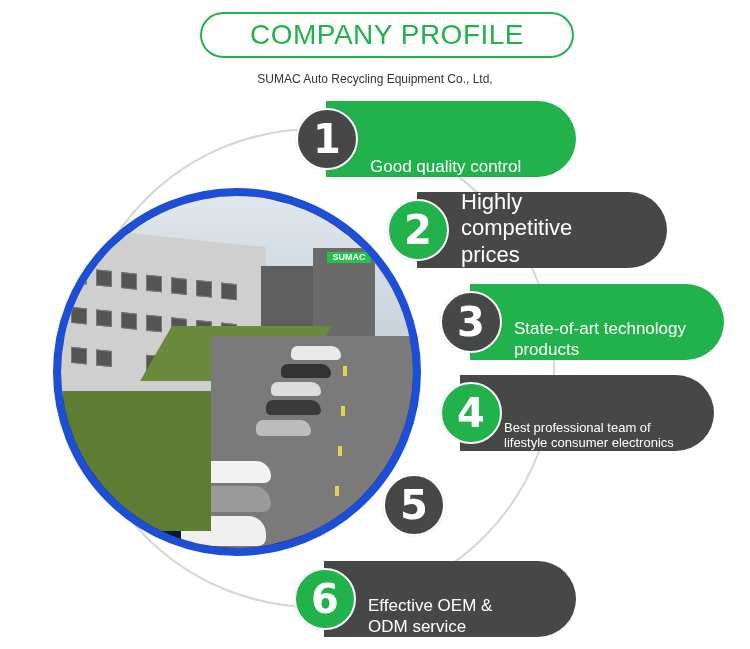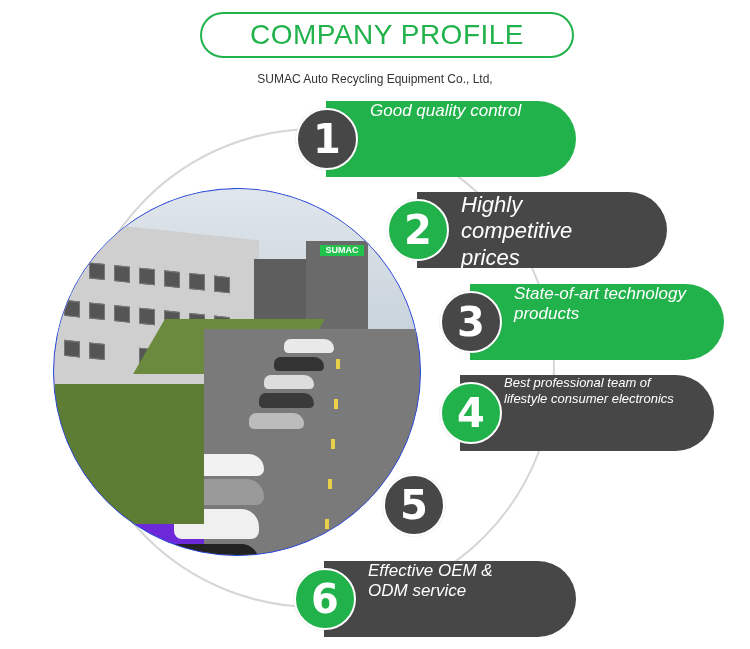--- a/index.html
+++ b/index.html
@@ -10,38 +10,38 @@
     border:2px solid #22b24c; border-radius:26px; box-sizing:border-box;
     display:flex; align-items:center; justify-content:center;
   }
   .title-text { color:#22b24c; font-weight:normal; font-size:28px; letter-spacing:0.5px; }
   .subtitle { position:absolute; left:0; width:750px; top:66px; text-align:center; font-size:12px; color:#333;margin-top:6px; }
 
   .arc { position:absolute; border-radius:50%; border:2px solid #d6d6d6; box-sizing:border-box; }
 
   .photo {
     position:absolute; left:53px; top:188px; width:368px; height:368px; border-radius:50%;
-    border:1px solid #1d4ed8; box-sizing:border-box; overflow:hidden; background:#6d28d9;
+    border:8px solid #1d4ed8; box-sizing:border-box; overflow:hidden; background:#0f172a;
   }
   .sky { position:absolute; left:0; top:0; width:100%; height:40%; background:linear-gradient(#dfe6ec,#c9d3db); }
   .bld1 { position:absolute; left:-10px; top:40px; width:215px; height:170px; background:#cfcfcf; transform:skewY(6deg); }
   .win { position:absolute; width:14px; height:14px; background:#555; border:1px solid #777; }
   .bld2 { position:absolute; left:200px; top:70px; width:60px; height:80px; background:#5e5e5e; }
   .bld3 { position:absolute; left:252px; top:52px; width:62px; height:100px; background:#6a6a6a; }
   .sign { position:absolute; left:266px; top:56px; width:44px; height:11px; background:#22c24c; color:#fff; font-size:9px; font-weight:bold; line-height:11px; text-align:center; }
   .grass1 { position:absolute; left:95px; top:130px; width:160px; height:55px; background:#6b8a3e; transform:skewX(-30deg); }
   .grass2 { position:absolute; left:0; top:195px; width:150px; height:140px; background:#5d7d35; }
   .road { position:absolute; left:150px; top:140px; width:260px; height:240px; background:#7a7a7a; }
   .lane { position:absolute; width:4px; height:10px; background:#e8d04a; }
   .car { position:absolute; border-radius:12px 18px 8px 8px; }
 
   .item { position:absolute; height:76px; }
   .pill {
     position:absolute; top:0; height:76px; border-radius:0 38px 38px 0;
-    display:flex; align-items:flex-start; box-sizing:border-box; color:#fff;font-style:italic;
+    display:flex; align-items:flex-end; box-sizing:border-box; color:#fff;
   }
   .badge {
     position:absolute; top:7px; width:62px; height:62px; border-radius:50%;
     border:2px solid #ffffff; box-sizing:border-box;
     display:flex; align-items:center; justify-content:center;
     color:#fff; font-weight:bold; font-size:40px; font-family:"DejaVu Sans", sans-serif;
     box-shadow:0 0 0 1px rgba(0,0,0,0.05);
   }
   .green { background:#22b24c; }
   .dark { background:#474747; }

